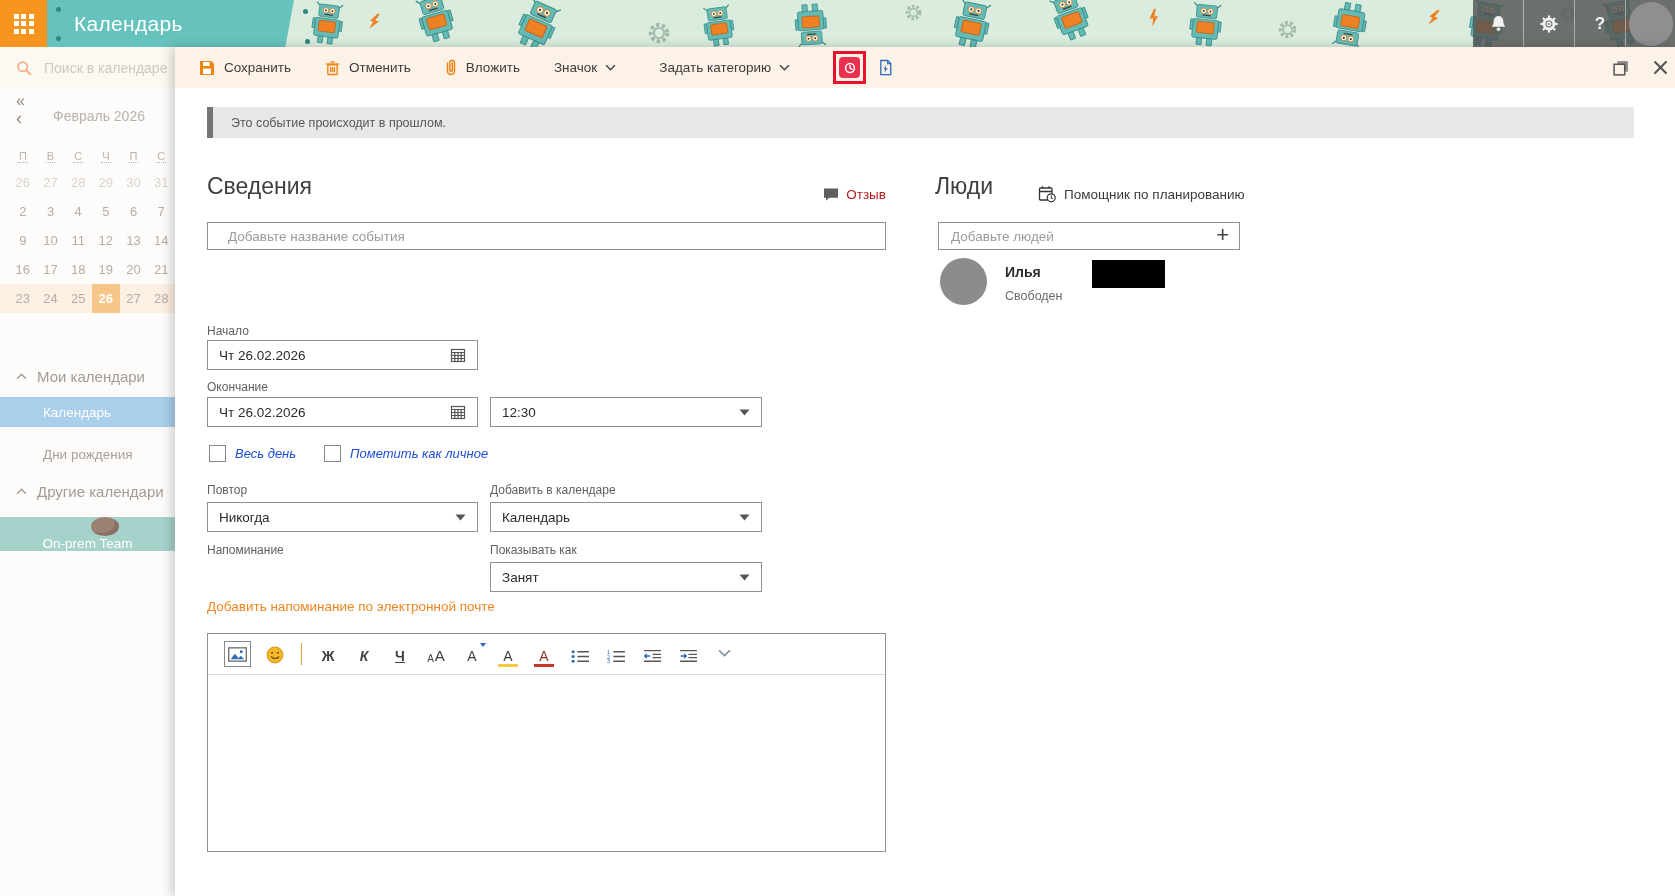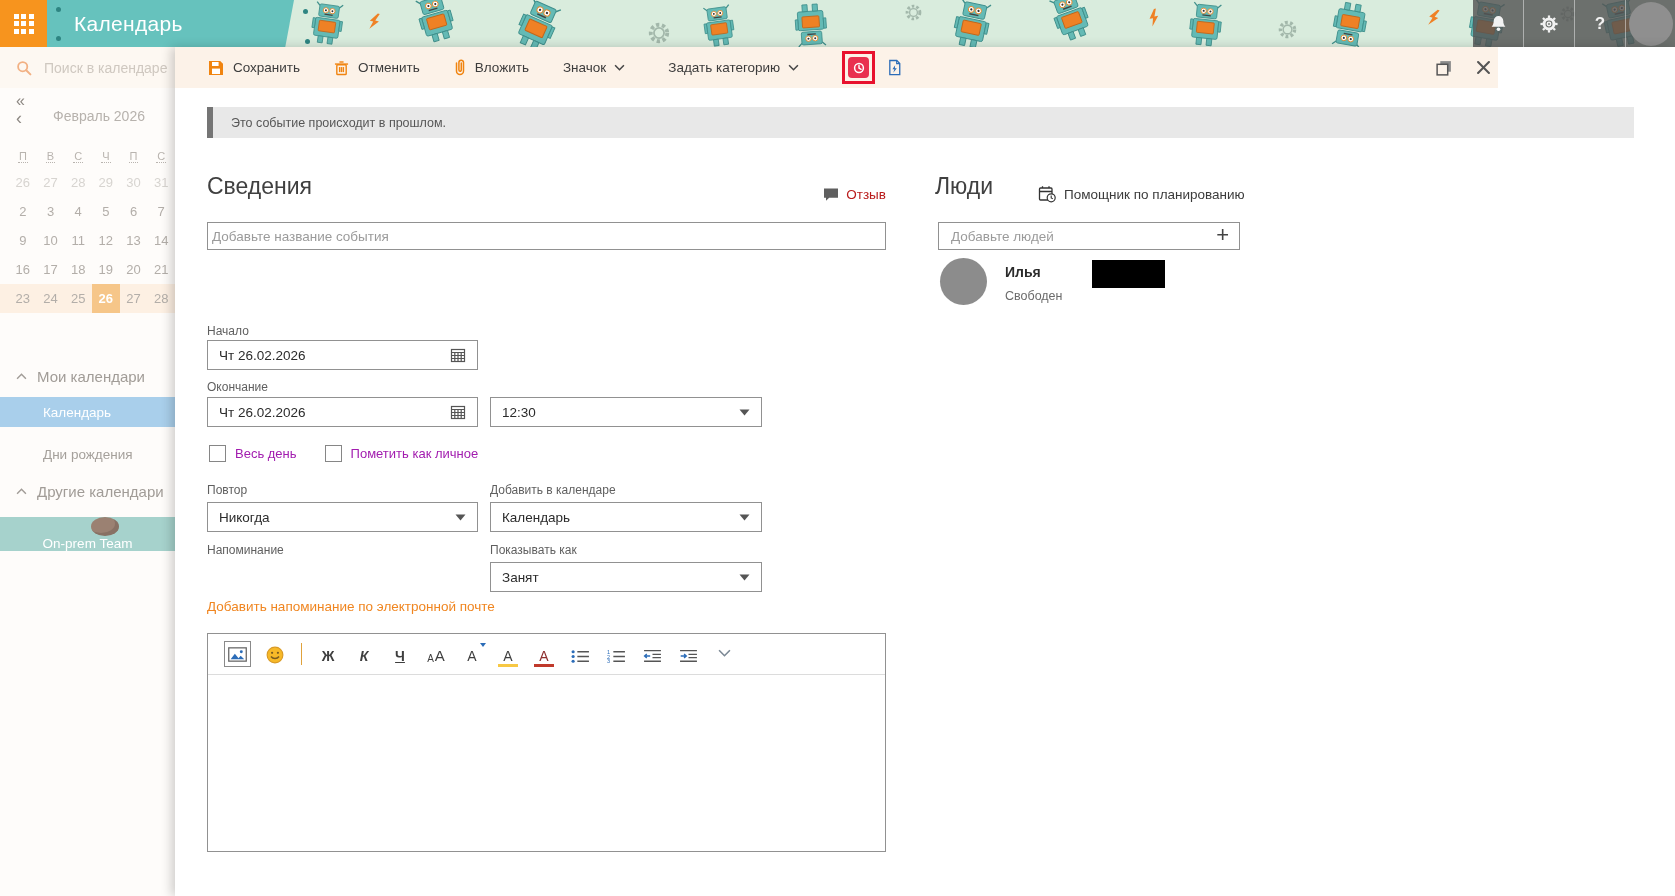--- a/index.html
+++ b/index.html
@@ -44,39 +44,39 @@
   .side-section{position:absolute;left:16px;display:flex;align-items:center;font-size:15px;color:#a19c97;cursor:pointer;}
   .side-section svg{margin-right:10px;}
   .side-row{position:absolute;left:0;width:175px;display:flex;align-items:center;font-size:13.5px;cursor:pointer;}
   .row-cal{top:309px;height:30px;background:#a9cfeb;color:#fff;padding-left:43px;box-sizing:border-box;}
   .row-bday{top:351px;height:30px;color:#a5a09b;padding-left:43px;box-sizing:border-box;}
   .row-team{top:429px;height:34px;background:#a6d2cc;color:#fff;flex-direction:column;}
   .team-avatar{width:28px;height:28px;border-radius:50%;background:#9b8172;margin:0 10px 0 44px;box-shadow:inset -4px -3px 0 rgba(0,0,0,.12);}
 
   
   .editor-window{position:absolute;left:175px;top:47px;width:1500px;height:849px;background:#fff;box-shadow:-4px 0 10px rgba(0,0,0,.18);}
-  .cmdbar{position:absolute;left:0;top:0;width:1323px;height:41px;background:#fcf2e8;display:flex;align-items:center;padding-left:33px;box-sizing:border-box;}
+  .cmdbar{position:absolute;left:0;top:0;width:1500px;height:41px;background:#fcf2e8;display:flex;align-items:center;padding-left:24px;box-sizing:border-box;}
   .cmd-btn{display:flex;align-items:center;margin-right:34px;cursor:pointer;font-size:13.5px;color:#3c3c3c;white-space:nowrap;}
   .cmd-btn svg{margin-right:9px;}
   .cmd-chev{margin-left:8px;}
   .annot-box{border:3px solid #e8112d;padding:3px;margin-right:12px;display:flex;}
   .teams-badge{width:21px;height:21px;background:#e9304f;border-radius:4px;display:flex;align-items:center;justify-content:center;cursor:pointer;}
   .win-controls{position:absolute;right:8px;top:0;height:41px;display:flex;align-items:center;}
   .win-controls span{margin-left:24px;cursor:pointer;display:flex;}
 
   
   .warn{position:absolute;left:32px;top:60px;width:1427px;height:31px;background:#e8e8e8;border-left:6px solid #757575;box-sizing:border-box;display:flex;align-items:center;padding-left:18px;font-size:12.5px;color:#565656;}
   .h-light{position:absolute;font-size:23px;font-weight:300;color:#404040;}
   .feedback{position:absolute;top:140px;display:flex;align-items:center;font-size:13.5px;color:#b91c1c;cursor:pointer;}
   .feedback svg{margin-right:7px;}
-  .txt-input{position:absolute;height:28px;border:1px solid #919191;box-sizing:border-box;background:#fff;font-size:13.5px;color:#333;padding:0 4px;outline:none;font-family:"Liberation Sans",sans-serif;}
+  .txt-input{position:absolute;height:28px;border:1px solid #919191;box-sizing:border-box;background:#fff;font-size:13.5px;color:#333;padding:0 20px;outline:none;font-family:"Liberation Sans",sans-serif;}
   .txt-input::placeholder{color:#9b9b9b;}
   .f-label{position:absolute;font-size:12px;color:#5f5f5f;}
   .fakebox{position:absolute;height:30px;border:1px solid #919191;box-sizing:border-box;background:#fff;display:flex;align-items:center;justify-content:space-between;padding:0 11px;font-size:13.5px;color:#2b2b2b;cursor:pointer;}
-  .checkline{position:absolute;display:flex;align-items:center;font-size:13px;color:#a21caf;}
+  .checkline{position:absolute;display:flex;align-items:center;font-size:13px;color:#1d4ed8;font-style:italic;}
   .checkbox{width:15px;height:15px;border:1px solid #868686;background:#fff;margin-right:9px;cursor:pointer;}
   .gap2{margin-left:28px;}
   .link-orange{position:absolute;font-size:13.5px;color:#f08621;cursor:pointer;}
 
   
   .rte{position:absolute;left:32px;top:586px;width:679px;height:219px;border:1px solid #919191;box-sizing:border-box;background:#fff;}
   #editor-toolbar{display:flex;align-items:center;height:40px;border-bottom:1px solid #dcdcdc;padding:0 10px;}
   .tb-btn{min-width:24px;height:26px;display:flex;align-items:flex-end;justify-content:center;margin:0 6px;cursor:pointer;font-size:14px;color:#3f3f3f;position:relative;padding-bottom:3px;box-sizing:border-box;}
   .tb-div{width:1px;height:22px;background:#e0a23c;margin:0 8px;}
   .bold-icon{font-weight:bold;}

